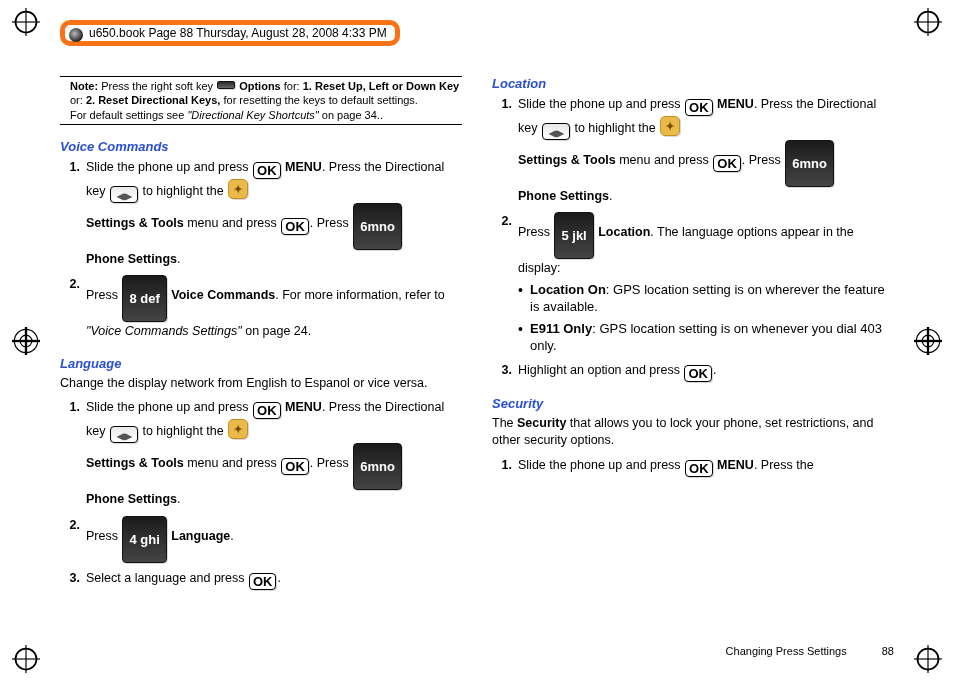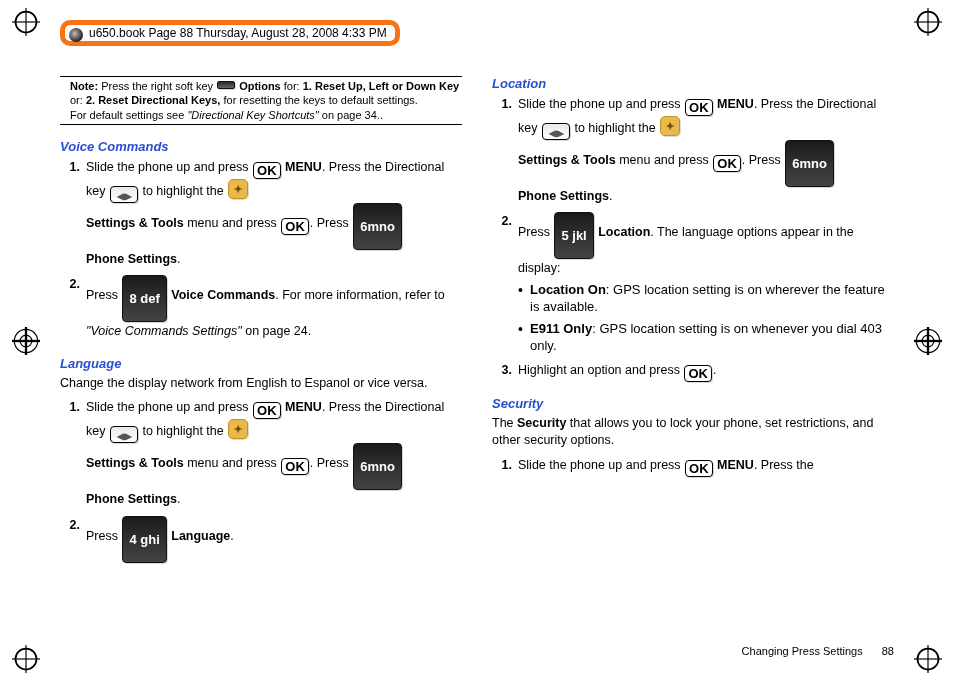--- a/index.html
+++ b/index.html
@@ -168,21 +168,21 @@
     vertical-align: 1px;
     border-radius: 2px;
   }
 
   .footer {
     position: absolute;
     right: 0;
     bottom: 4px;
     font-size: 11px;
   }
-  .footer .pn { margin-left: 16px; }
+  .footer .pn { margin-left: 32px; }
 </style>
 </head>
 <body>
 
 <div class="reg-mark tl"><svg viewBox="0 0 24 24">
       <circle cx="12" cy="12" r="9" fill="none" stroke="#000" stroke-width="1.5"></circle>
       <line x1="12" y1="0" x2="12" y2="24" stroke="#000"></line>
       <line x1="0" y1="12" x2="24" y2="12" stroke="#000"></line>
     </svg></div>
 <div class="reg-mark tr"><svg viewBox="0 0 24 24">
@@ -248,20 +248,23 @@
       <p class="intro">Change the display network from English to Espanol or vice versa.</p>
       <ol class="steps">
         <li data-num="1">
           <span>Slide the phone up and press </span><span class="key">OK</span><span class="b"> MENU</span><span>. Press the Directional key </span><span class="key dpad"></span><span> to highlight the </span><span class="key tools"></span><br>
           <span class="b">Settings &amp; Tools</span><span> menu and press </span><span class="key">OK</span><span>. Press </span><span class="key dark wide">6mno</span><br>
           <span class="b">Phone Settings</span><span>.</span>
         </li>
         <li data-num="2">
           <span>Press </span><span class="key dark wide">4 ghi</span><span class="b"> Language</span><span>.</span>
         </li>
+        <li data-num="3">
+          <span>Select a language and press </span><span class="key">OK</span><span>.</span>
+        </li>
       </ol>
     </div>
 
     <div class="col">
       <h3 class="section-head" style="margin-top:0">Location</h3>
       <ol class="steps">
         <li data-num="1">
           <span>Slide the phone up and press </span><span class="key">OK</span><span class="b"> MENU</span><span>. Press the Directional key </span><span class="key dpad"></span><span> to highlight the </span><span class="key tools"></span><br>
           <span class="b">Settings &amp; Tools</span><span> menu and press </span><span class="key">OK</span><span>. Press </span><span class="key dark wide">6mno</span><br>
           <span class="b">Phone Settings</span><span>.</span>

